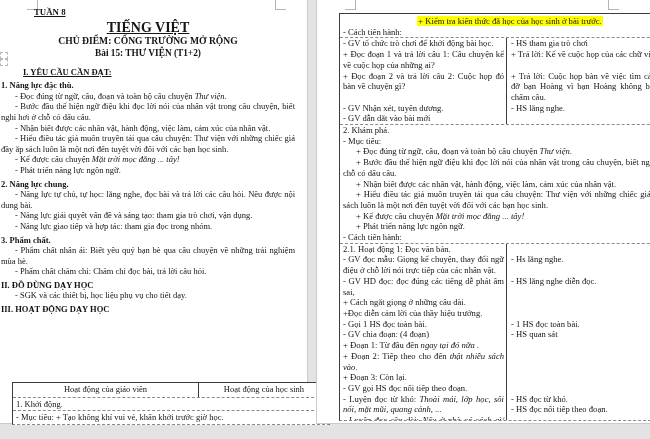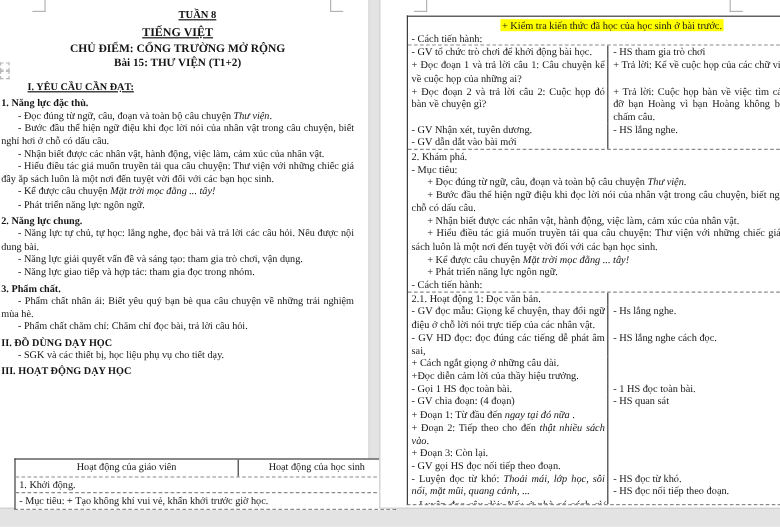--- a/index.html
+++ b/index.html
@@ -14,23 +14,23 @@
     border:1px solid #cbcbcb;box-sizing:border-box;
   }
   #page1{left:-14px;width:322px;}
   #page2{left:316px;width:336px;}
 
   
   .content1{
     position:absolute;left:14px;top:12px;width:294px;
     font-size:8.5px;line-height:10.6px;
   }
-  .week{font-weight:bold;text-decoration:underline;margin-left:33px;font-size:8.8px;text-align:center;}
+  .week{font-weight:bold;text-decoration:underline;margin-left:33px;font-size:8.8px;}
   .titles{text-align:center;margin-top:3px;line-height:13px;}
-  .t1{font-weight:bold;text-decoration:underline;font-size:10px;}
+  .t1{font-weight:bold;text-decoration:underline;font-size:14px;}
   .t2{font-weight:bold;font-size:9.6px;}
   .t3{font-weight:bold;font-size:9.3px;}
   #p1-blocks{margin-top:7px;}
   .para{text-align:justify;}
   .hu{font-weight:bold;text-decoration:underline;margin-left:22px;margin-top:4px;text-align:left;}
   .hb{font-weight:bold;margin-top:3px;text-align:left;}
   .p{text-indent:14px;}
   .it{font-style:italic;}
   .hl{background:#ffff00;padding:0 1px;}
 
@@ -188,21 +188,21 @@
         </div>
         <div class="chs">
           <div class="para "><span>- Hs lắng nghe.</span></div>
         </div>
       </div>
       <div class="row-split">
         <div class="cgv">
           <div class="para "><span>- GV HD đọc: đọc đúng các tiếng dễ phát âm sai,</span></div>
         </div>
         <div class="chs">
-          <div class="para "><span>- HS lắng nghe cách đọc.</span></div>
+          <div class="para "><span>- HS lắng nghe diễn đọc.</span></div>
         </div>
       </div>
       <div class="row-split">
         <div class="cgv">
           <div class="para "><span>+ Cách ngắt giọng ở những câu dài.</span></div>
           <div class="para "><span>+Đọc diễn cảm lời của thầy hiệu trưởng.</span></div>
         </div>
         <div class="chs"></div>
       </div>
       <div class="row-split">

